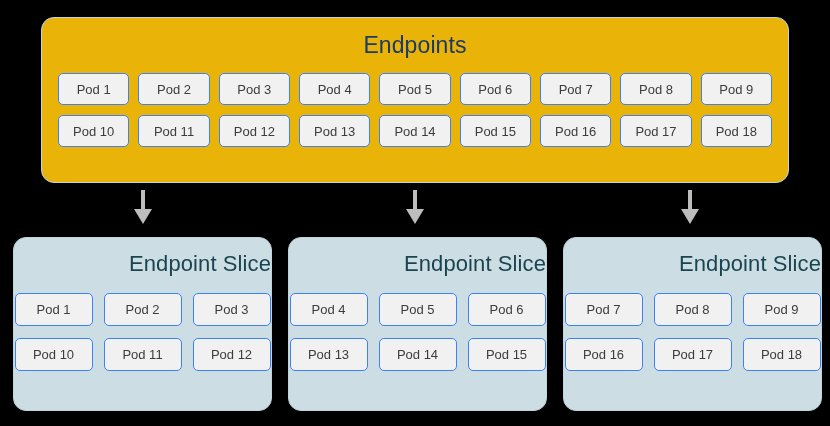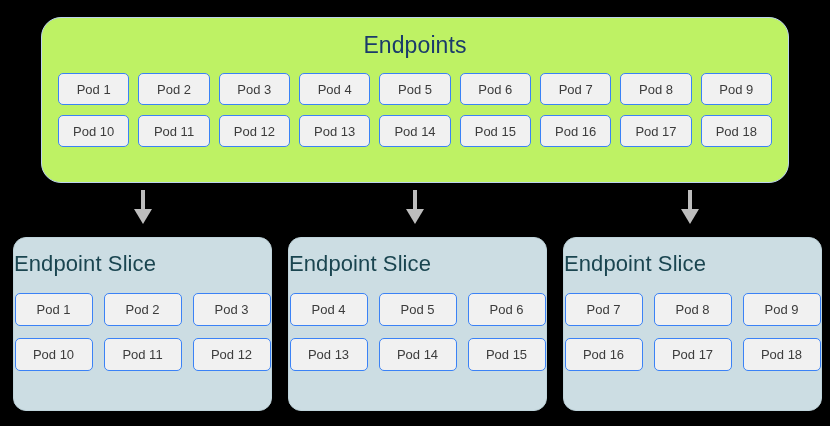--- a/index.html
+++ b/index.html
@@ -16,23 +16,23 @@
     -webkit-font-smoothing: antialiased;
   }
 
   
   .endpoints-panel {
     position: absolute;
     left: 41px;
     top: 17px;
     width: 748px;
     height: 166px;
-    background: #bef264;
+    background: #eab308;
     border: 1px solid #bcd3ef;
-    border-radius: 20px;
+    border-radius: 13px;
     box-sizing: border-box;
   }
   .endpoints-title {
     text-align: center;
     color: #1a3a6b;
     font-size: 23px;
     font-weight: 400;
     letter-spacing: 0.1px;
     margin-top: 16px;
     line-height: 1;
@@ -89,21 +89,21 @@
     background: #ccdde3;
     border: 1px solid #bfd4db;
     border-radius: 13px;
     box-sizing: border-box;
   }
   .slice-1 { left: 13px; }
   .slice-2 { left: 288px; }
   .slice-3 { left: 563px; }
 
   .slice-title {
-    text-align: left;
+    text-align: right;
     color: #1a4550;
     font-size: 22px;
     font-weight: 400;
     margin-top: 15px;
     line-height: 1;
     letter-spacing: 0.1px;
   }
   .slice-rows {
     margin-top: 18px;
   }

